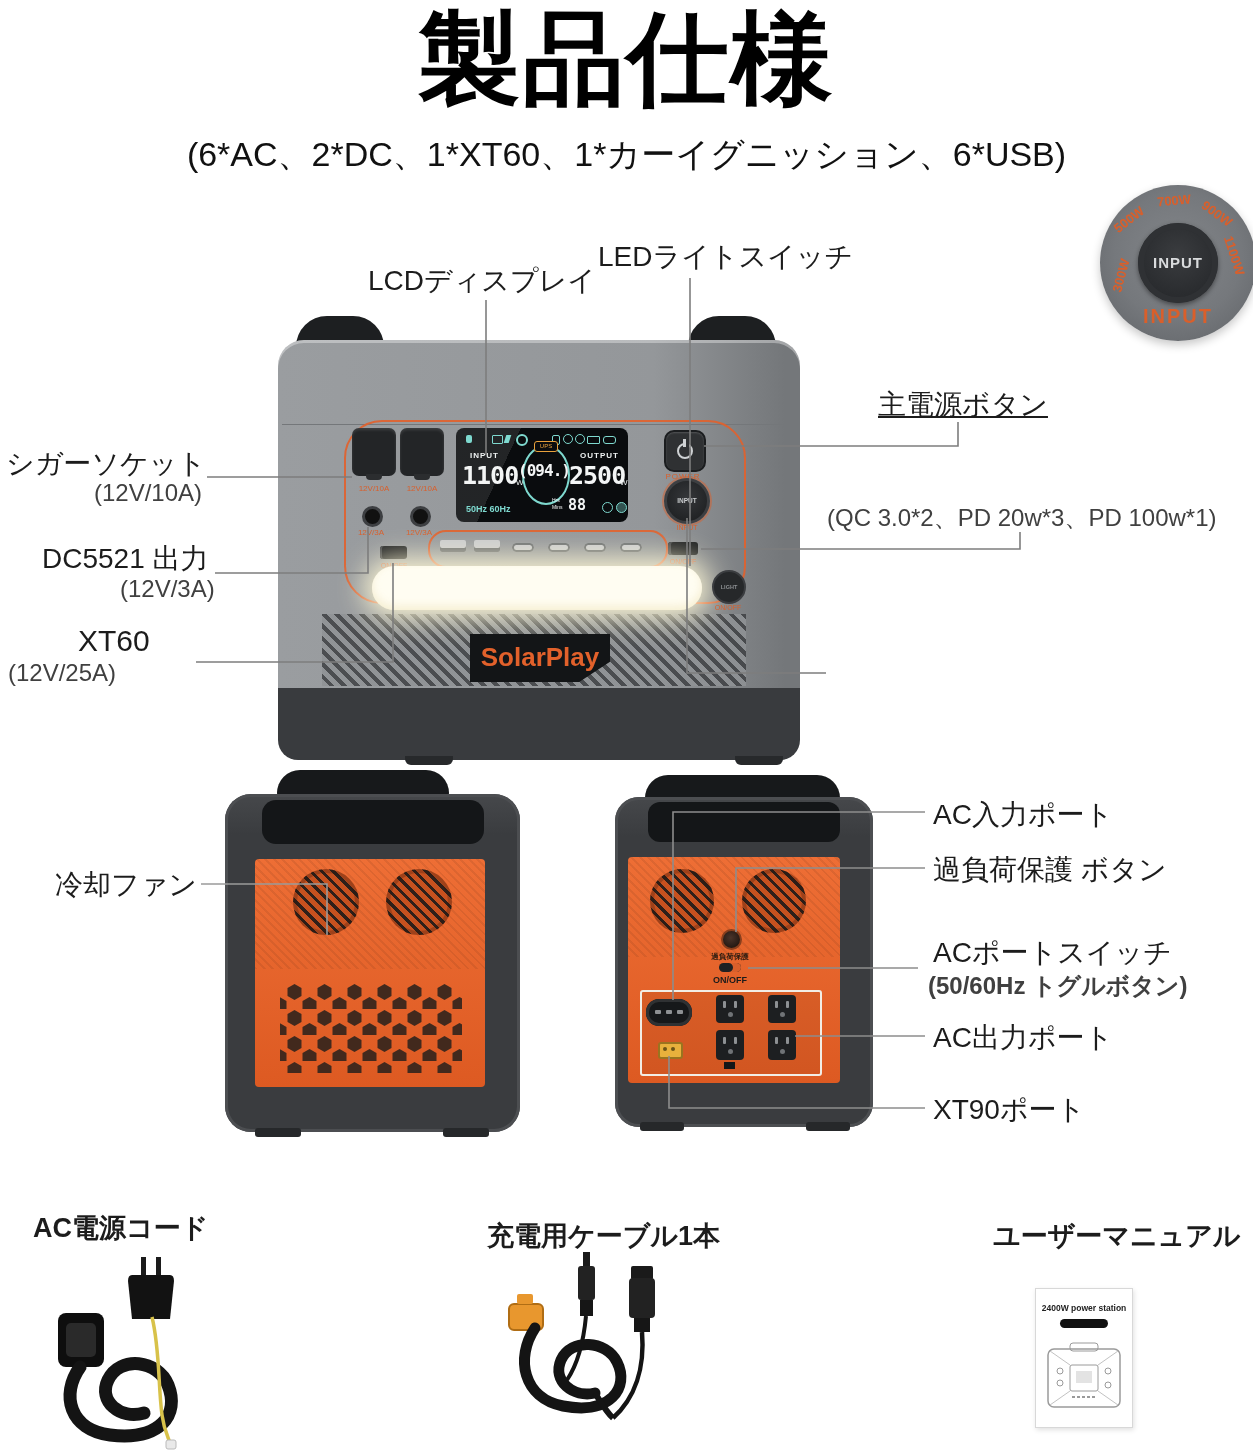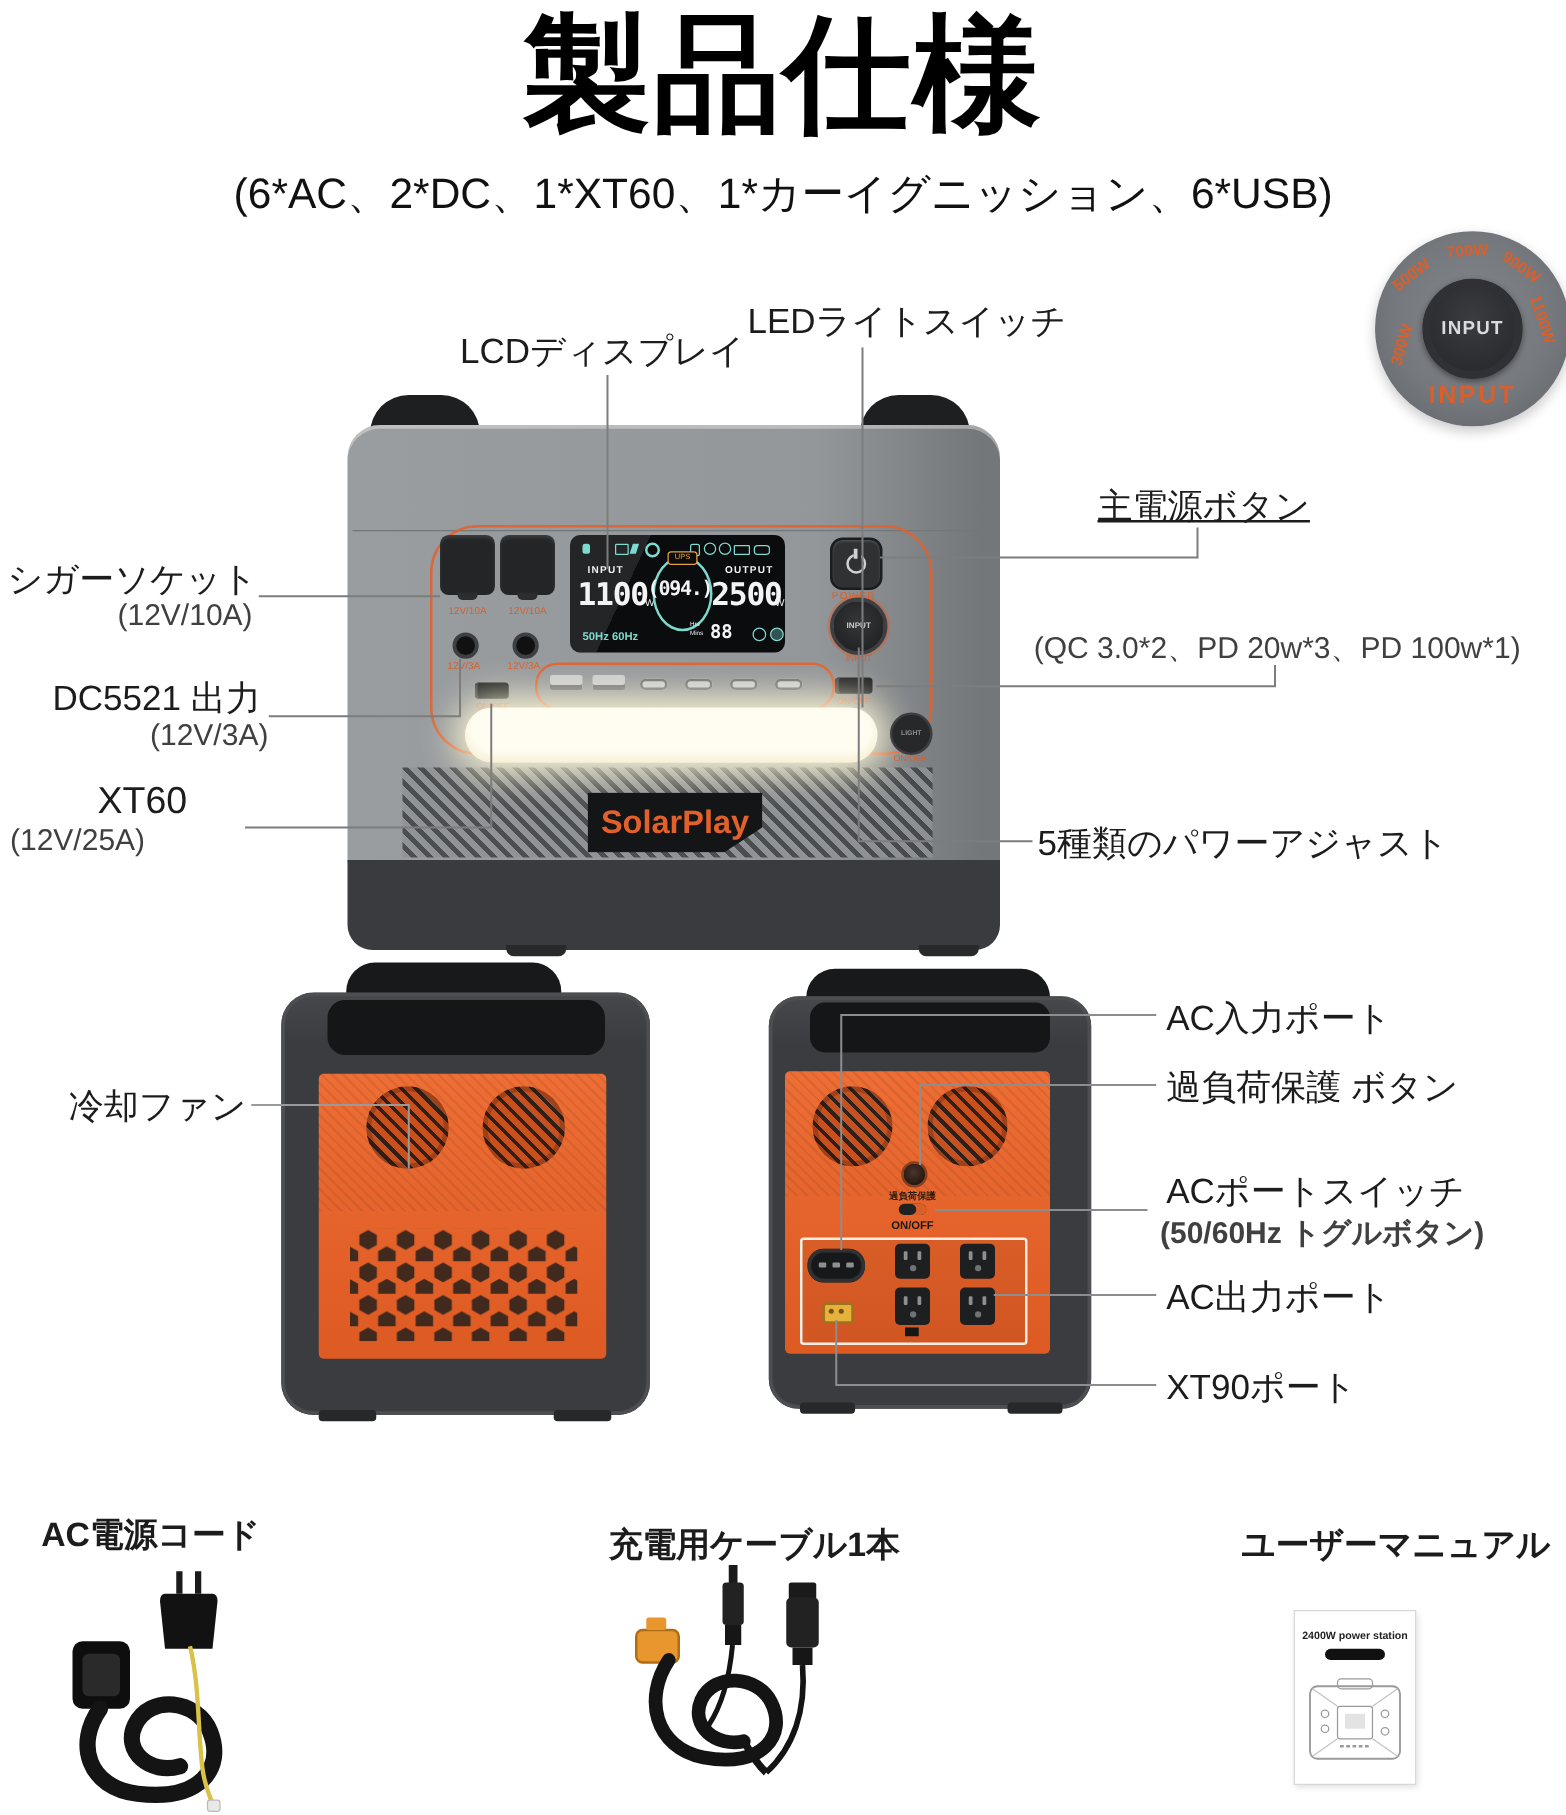--- a/index.html
+++ b/index.html
@@ -234,21 +234,20 @@
   <div class="cl" style="left:368px;top:262px;">LCDディスプレイ</div>
   <div class="cl" style="left:598px;top:238px;">LEDライトスイッチ</div>
   <div class="cl" style="left:878px;top:386px;text-decoration:underline;">主電源ボタン</div>
   <div class="cls" style="left:827px;top:502px;">(QC 3.0*2、PD 20w*3、PD 100w*1)</div>
   <div class="cl" style="left:6px;top:445px;">シガーソケット</div>
   <div class="cls" style="left:94px;top:479px;">(12V/10A)</div>
   <div class="cl" style="left:42px;top:540px;">DC5521 出力</div>
   <div class="cls" style="left:120px;top:575px;">(12V/3A)</div>
   <div class="cl" style="left:78px;top:624px;font-size:30px;">XT60</div>
   <div class="cls" style="left:8px;top:659px;">(12V/25A)</div>
-  <div class="cl" style="left:830px;top:656px;">5種類のパワーアジャスト</div>
   <div class="cl" style="left:55px;top:866px;">冷却ファン</div>
   <div class="cl" style="left:933px;top:796px;">AC入力ポート</div>
   <div class="cl" style="left:933px;top:851px;">過負荷保護 ボタン</div>
   <div class="cl" style="left:933px;top:934px;">ACポートスイッチ</div>
   <div class="cls" style="left:928px;top:970px;font-weight:600;">(50/60Hz トグルボタン)</div>
   <div class="cl" style="left:933px;top:1019px;">AC出力ポート</div>
   <div class="cl" style="left:933px;top:1091px;">XT90ポート</div>
 
   <div class="acc-label" style="left:33px;top:1210px;">AC電源コード</div>
   <svg class="abs" style="left:40px;top:1255px;" width="185" height="195" viewBox="0 0 185 195">

